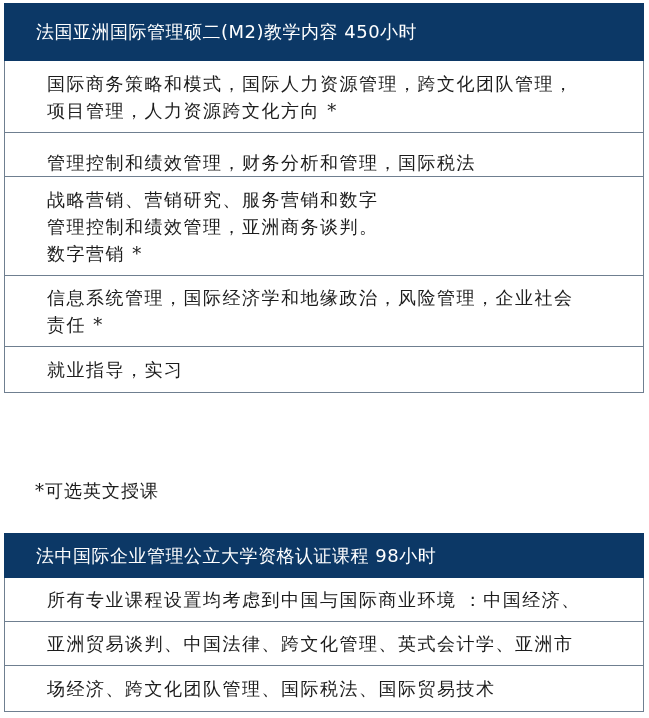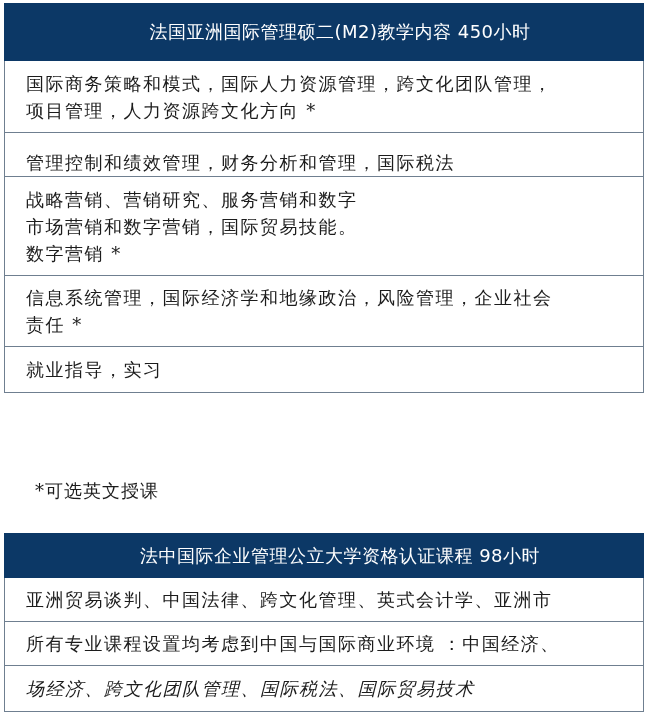--- a/index.html
+++ b/index.html
@@ -2,24 +2,24 @@
 <html><head>
 <meta charset="utf-8">
 <style>
   html, body { margin: 0; padding: 0; background: #ffffff; }
   body { width: 649px; height: 718px; position: relative; overflow: hidden;
          font-family: "DejaVu Serif", "Liberation Serif", serif; color: #1c1c1c; }
   .table { position: absolute; left: 4px; width: 640px; box-sizing: border-box; }
   .hdr { background: #0c3866; color: #ffffff; box-sizing: border-box;
          font-family: "DejaVu Sans", "Liberation Sans", sans-serif;
          font-size: 18px; padding-left: 32px; display: flex; align-items: center;
-         letter-spacing: 0.5px; justify-content: center; }
+         letter-spacing: 0.5px; }
   .row { border-left: 1px solid #6f7f90; border-right: 1px solid #6f7f90;
          border-bottom: 1px solid #6f7f90; box-sizing: border-box;
-         padding-left: 21px; padding-right: 20px; font-size: 18px;
+         padding-left: 42px; padding-right: 20px; font-size: 18px;
          line-height: 27px; display: flex; flex-direction: column; justify-content: center;
          letter-spacing: 1.5px; }
   .row span { display: block; white-space: nowrap; }
   .footnote { position: absolute; left: 35px; top: 479px; font-size: 18px; letter-spacing: 1px; }
 </style>
 </head>
 <body>
 
 <div class="table" style="top:3px;">
   <div class="hdr" style="height:58px;">
@@ -27,40 +27,40 @@
   </div>
   <div class="row" style="height:72px;">
     <span>国际商务策略和模式，国际人力资源管理，跨文化团队管理，</span>
     <span>项目管理，人力资源跨文化方向 *</span>
   </div>
   <div class="row" style="height:44px;justify-content:flex-end;">
     <span>管理控制和绩效管理，财务分析和管理，国际税法</span>
   </div>
   <div class="row" style="height:99px;">
     <span>战略营销、营销研究、服务营销和数字</span>
-    <span>市场营销和数字营销，国际贸易技能。</span>
+    <span>管理控制和绩效管理，亚洲商务谈判。</span>
     <span>数字营销 *</span>
   </div>
   <div class="row" style="height:71px;">
     <span>信息系统管理，国际经济学和地缘政治，风险管理，企业社会</span>
     <span>责任 *</span>
   </div>
   <div class="row" style="height:46px;">
     <span>就业指导，实习</span>
   </div>
 </div>
 
 <div class="footnote">*可选英文授课</div>
 
 <div class="table" style="top:533px;">
   <div class="hdr" style="height:45px;">
     <span>法中国际企业管理公立大学资格认证课程 98小时</span>
   </div>
   <div class="row" style="height:44px;">
+    <span>所有专业课程设置均考虑到中国与国际商业环境 ：中国经济、</span>
+  </div>
+  <div class="row" style="height:44px;">
     <span>亚洲贸易谈判、中国法律、跨文化管理、英式会计学、亚洲市</span>
   </div>
-  <div class="row" style="height:44px;">
-    <span>所有专业课程设置均考虑到中国与国际商业环境 ：中国经济、</span>
-  </div>
-  <div class="row" style="height:46px;font-style:italic;">
+  <div class="row" style="height:46px;">
     <span>场经济、跨文化团队管理、国际税法、国际贸易技术</span>
   </div>
 </div>
 
 </body></html>

